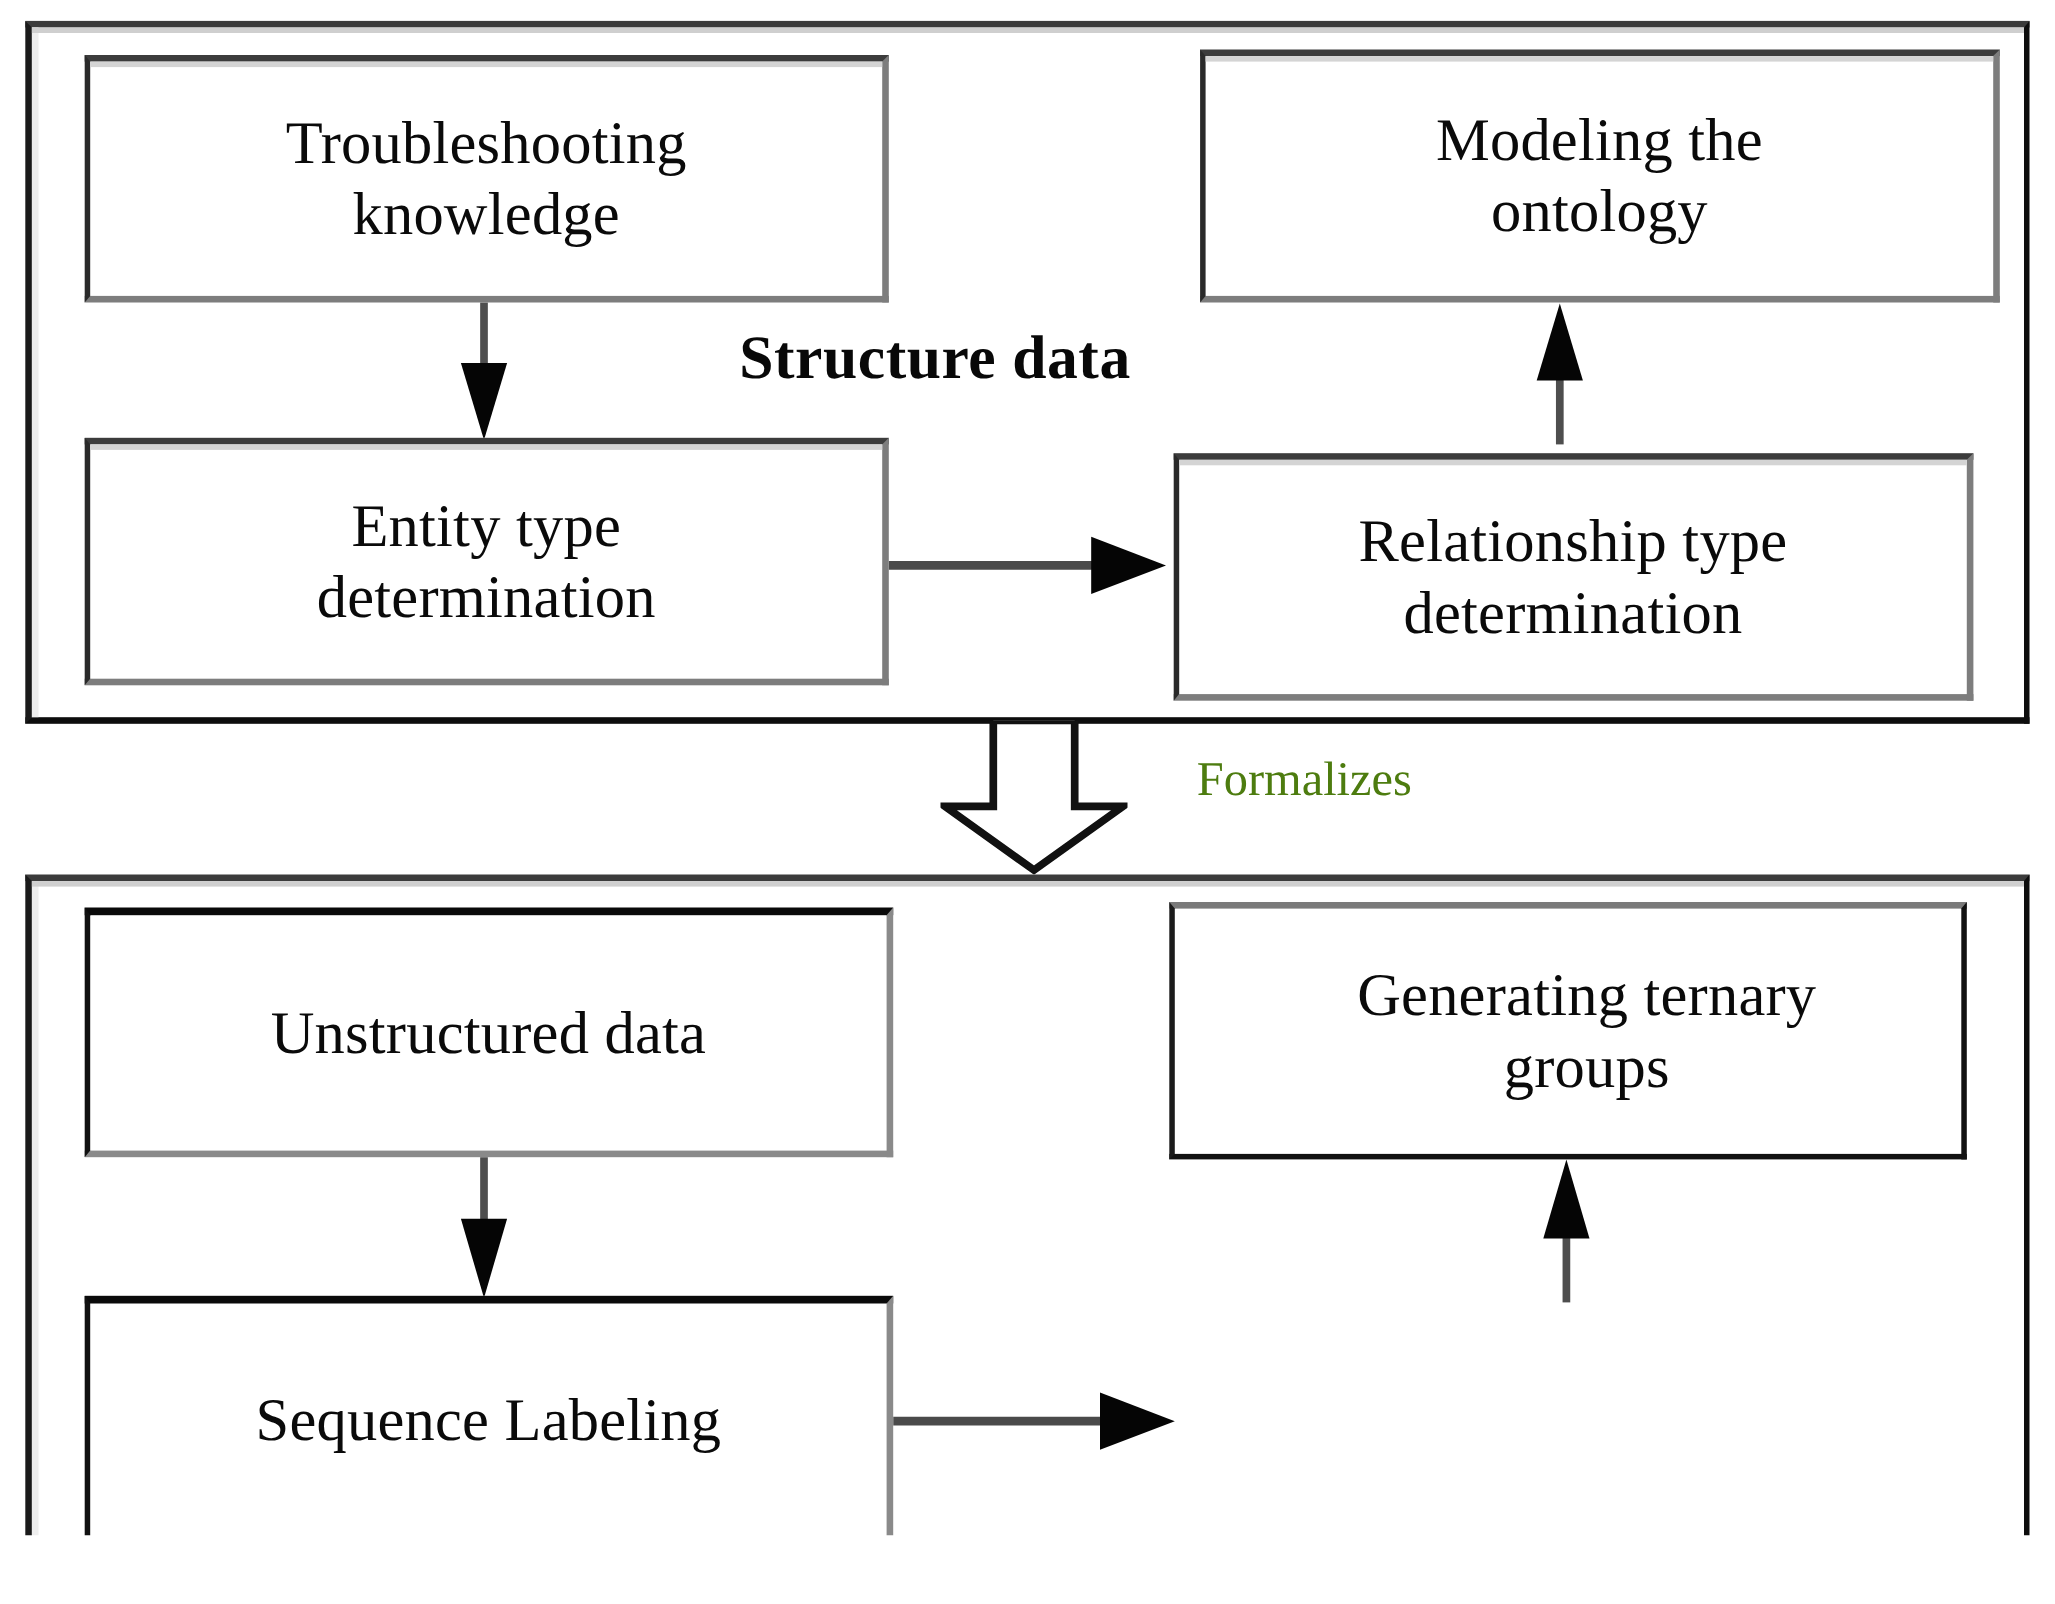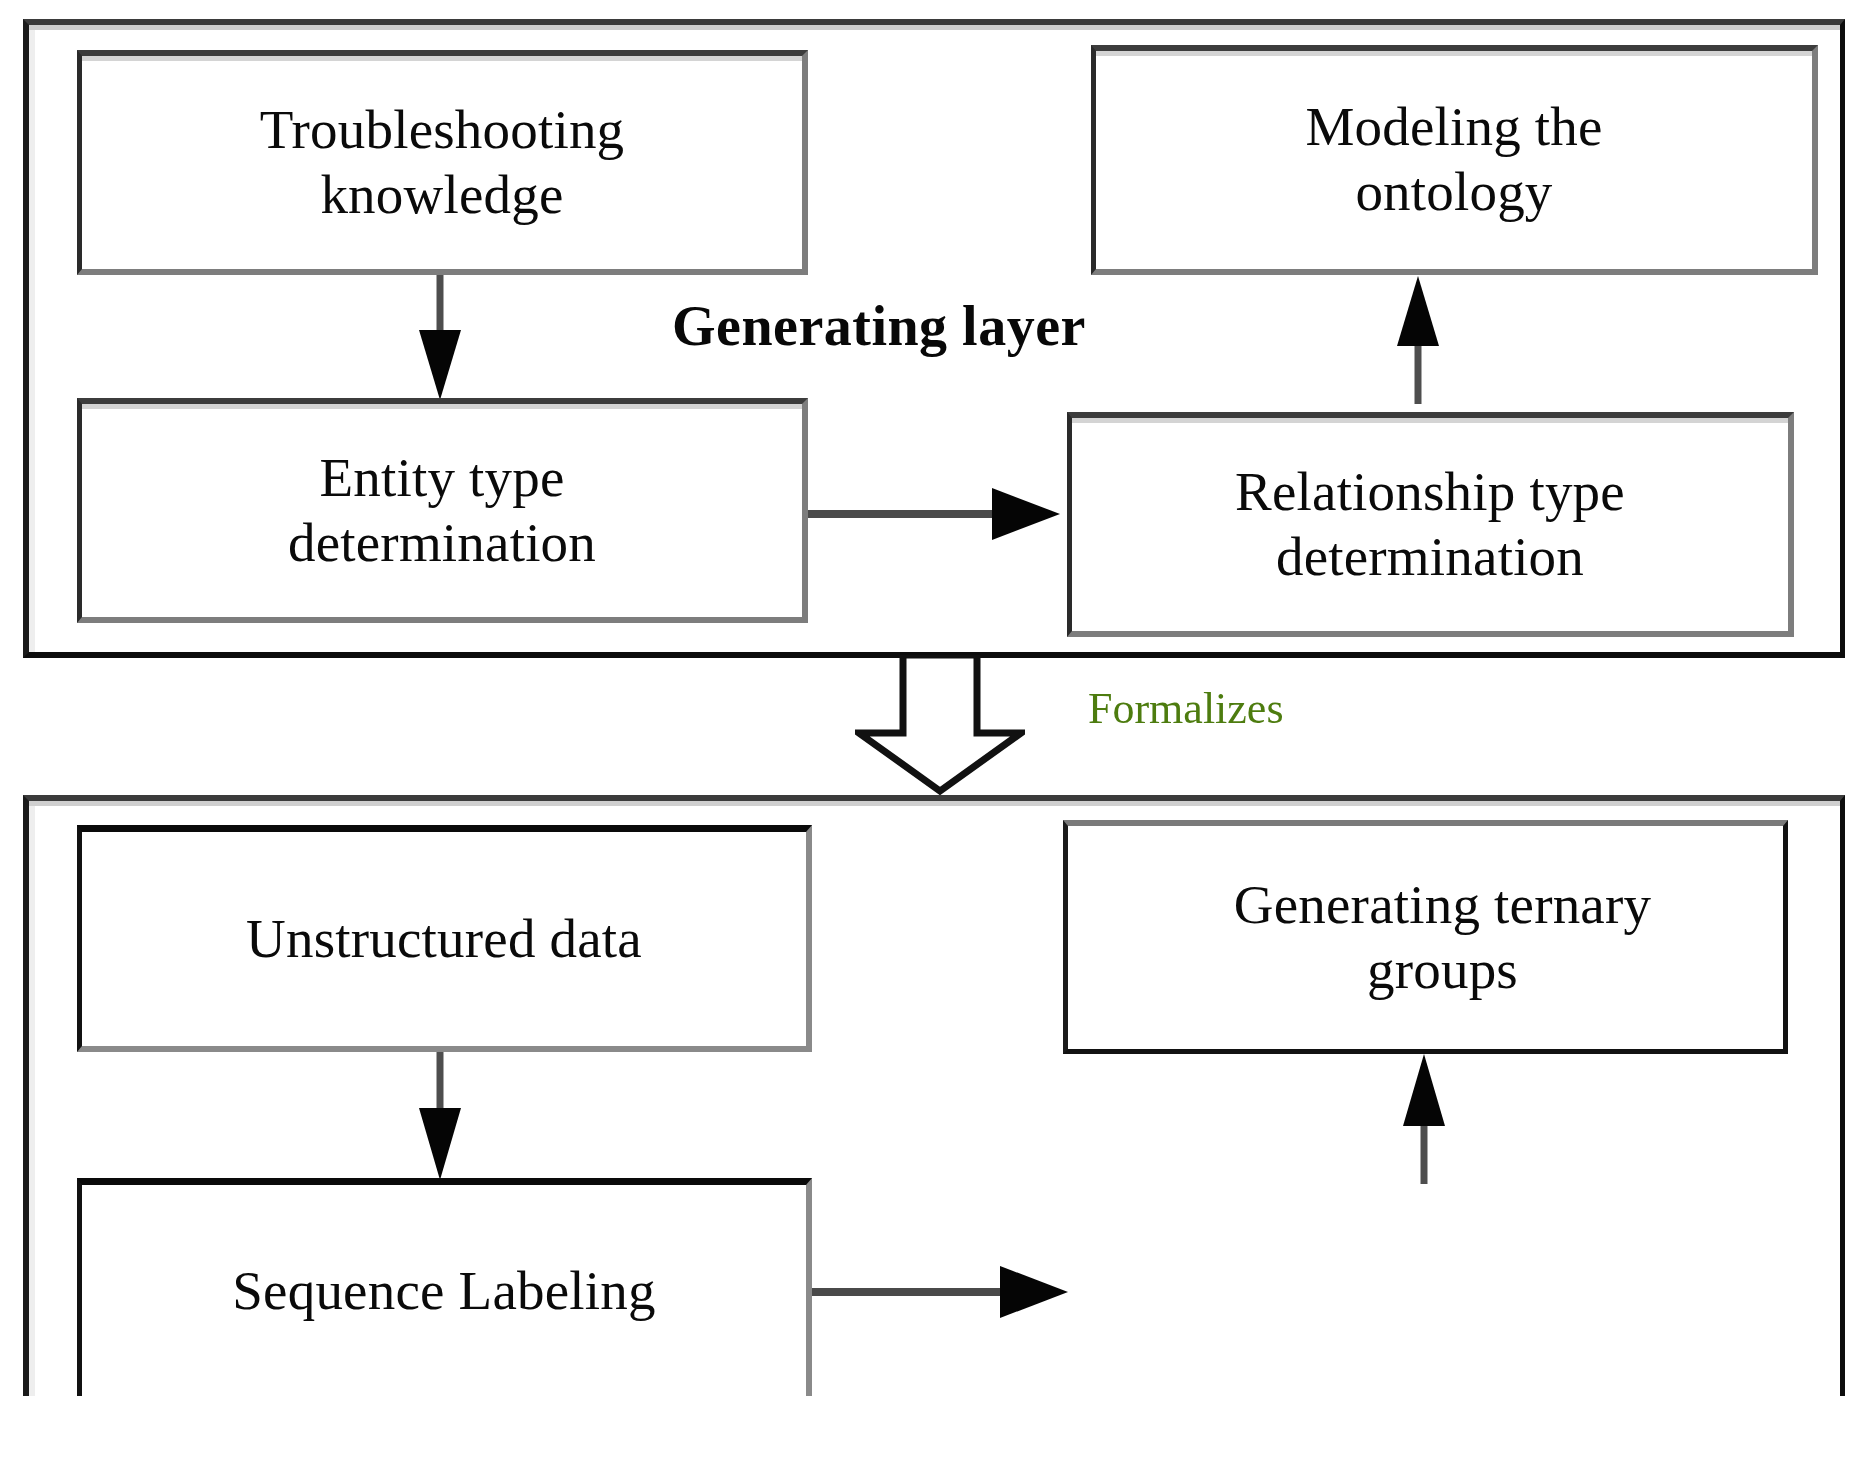--- a/index.html
+++ b/index.html
@@ -149,21 +149,21 @@
     <div class="node-label">Entity type
 determination</div>
   </div>
 
   <div class="node style-a" style="left:1055px; top:412px; width:727px; height:225px;margin-left:12px;">
     <div class="inner-hi"></div>
     <div class="node-label">Relationship type
 determination</div>
   </div>
 
-  <div class="layer-caption" style="left:672px; top:294px;">Generating layer</div>
+  <div class="layer-caption" style="left:672px; top:294px;">Structure data</div>
 
   <div class="conn" style="left:410px; top:272px; width:60px; height:132px;">
     <svg width="60" height="132" viewBox="0 0 60 132">
       <line x1="30" y1="0" x2="30" y2="62" stroke="#4e4e4e" stroke-width="7"></line>
       <polygon points="9,58 51,58 30,128" fill="#050505"></polygon>
     </svg>
   </div>
 
   <div class="conn" style="left:806px; top:482px; width:256px; height:64px;">
     <svg width="256" height="64" viewBox="0 0 256 64">

